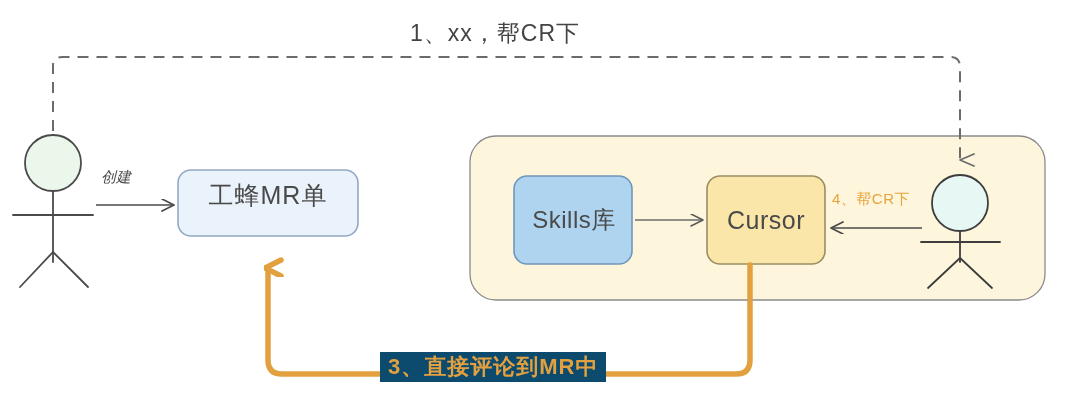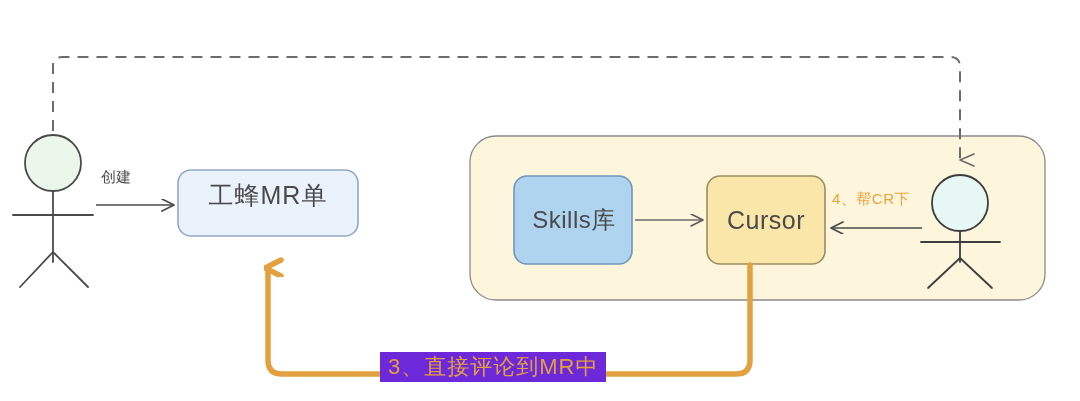--- a/index.html
+++ b/index.html
@@ -56,34 +56,36 @@
   .lbl-top {
     left: 410px; top: 18px;
     font-size: 23px;
     color: #444444;
     letter-spacing: 1px;
   }
   .lbl-create {
     left: 101px; top: 168px;
     font-size: 15px;
     color: #4a4a4a;
+    font-style: italic;
   }
   .lbl-two {
     left: 832px; top: 190px;
     font-size: 15px;
     color: #e8a33d;
     letter-spacing: 0.5px;
   }
   .lbl-three {
     left: 380px; top: 352px;
     font-size: 22px;
     color: #e2a03f;
     letter-spacing: 1px;
-    background: #6d28d9;
+    background: #0c4a6e;
     padding: 0 8px;
+    font-weight: bold;
   }
 </style>
 </head>
 <body>
 
 <div id="canvas">
 
   <svg class="layer" viewBox="0 0 1080 401">
     <defs>
       <marker id="thinArrow" markerWidth="16" markerHeight="16" refX="13" refY="6" orient="auto" markerUnits="userSpaceOnUse">
@@ -132,17 +134,18 @@
 
     <path d="M53,131 L53,66 Q53,57 62,57 L950,57 Q960,57 960,67 L960,160" fill="none" stroke="#6b6b6b" stroke-width="2" stroke-dasharray="11 8" stroke-linecap="butt" marker-end="url(#dashArrow)"></path>
 
     <path d="M750,265 L750,360 Q750,374 736,374 L282,374 Q268,374 268,360 L268,268" fill="none" stroke="#e2a03f" stroke-width="5.5" stroke-linecap="round" stroke-linejoin="round" marker-end="url(#orangeArrow)"></path>
   </svg>
 
   <div class="node-label txt-mr">工蜂MR单</div>
   <div class="node-label txt-cursor">Cursor</div>
   <div class="node-label txt-skills">Skills库</div>
 
+  <div class="edge-label lbl-top">1、xx，帮CR下</div>
   <div class="edge-label lbl-create">创建</div>
   <div class="edge-label lbl-two">4、帮CR下</div>
   <div class="edge-label lbl-three">3、直接评论到MR中</div>
 
 </div>
 
 </body></html>

